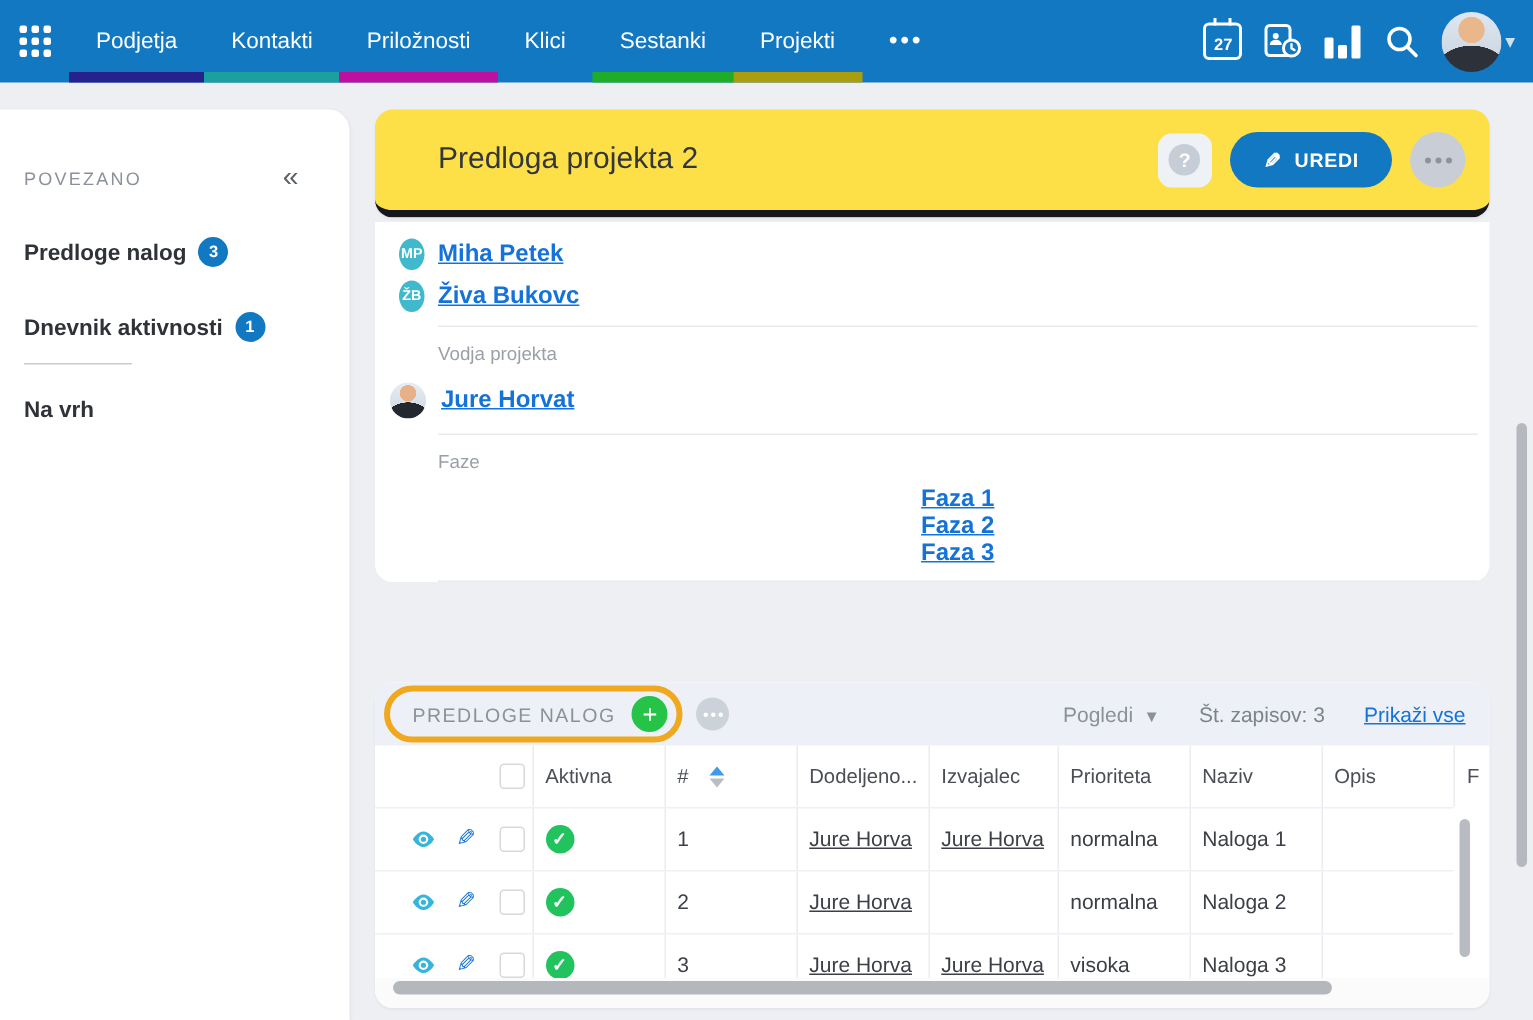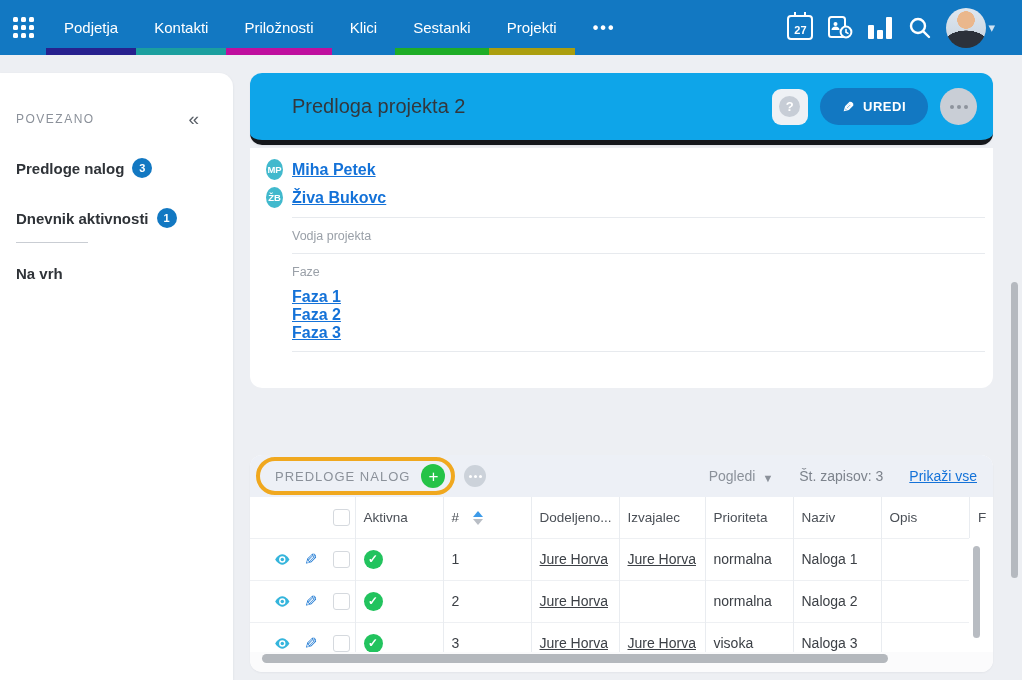--- a/index.html
+++ b/index.html
@@ -18,21 +18,21 @@
   }
   .grid-btn { width:46px; display:flex; align-items:center; justify-content:center; cursor:pointer; }
   .grid-icon { display:grid; grid-template-columns:repeat(3,5px); grid-template-rows:repeat(3,5px); gap:3px; }
   .grid-icon i { background:#fff; border-radius:1.5px; }
   .nav-item {
     position:relative; display:flex; align-items:center;
     padding:0 18px; color:#fff; font-size:15px; cursor:pointer; white-space:nowrap;
   }
   .nav-item .underline { position:absolute; left:0; right:0; bottom:0; height:7px; }
   .nav-more { letter-spacing:2px; font-weight:bold; font-size:16px; }
-  .nav-right { margin-left:auto; display:flex; align-items:center; gap:12px; padding-right:27px; }
+  .nav-right { margin-left:auto; display:flex; align-items:center; gap:12px; padding-right:12px; }
   .nav-ic { width:28px; height:28px; display:flex; align-items:center; justify-content:center; cursor:pointer; }
   .cal { width:26px; height:25px; border:2px solid #fff; border-radius:4px; position:relative;
          display:flex; align-items:flex-end; justify-content:center; }
   .cal:before, .cal:after { content:""; position:absolute; top:-5px; width:2px; height:5px; background:#fff; }
   .cal:before { left:5px; } .cal:after { right:5px; }
   .cal span { color:#fff; font-size:11px; font-weight:bold; line-height:16px; }
   .bars { display:flex; align-items:flex-end; gap:3px; height:22px; }
   .bars i { width:6px; background:#fff; border-radius:1px; }
   .bars i:nth-child(1){height:14px;} .bars i:nth-child(2){height:9px;} .bars i:nth-child(3){height:22px;}
   .avatar {
@@ -56,21 +56,21 @@
   .collapse { color:#5a6068; font-size:19px; cursor:pointer; line-height:1; padding-right:18px; }
   .side-item { display:flex; align-items:center; gap:8px; margin-top:30px; font-size:15px;
                font-weight:600; color:#2f3338; cursor:pointer; }
   .badge { min-width:20px; height:20px; border-radius:10px; background:#1278c2; color:#fff;
            font-size:11px; font-weight:bold; display:flex; align-items:center; justify-content:center; padding:0 4px; }
   .side-divider { width:72px; height:1px; background:#c9cdd3; margin-top:14px; }
 
   
   .header-card {
     position:absolute; left:250px; top:73px; width:743px; height:72px;
-    background:#0ea5e9; border-radius:12px; z-index:20;
+    background:#fde047; border-radius:12px; z-index:20;
     border-bottom:5px solid #15171b;
     display:flex; align-items:center; padding:0 16px 0 42px;
     box-shadow:0 1px 2px rgba(30,40,60,.06);
   }
   .page-title { font-size:20px; color:#33373c; }
   .header-actions { margin-left:auto; display:flex; align-items:center; gap:12px; }
   .help-btn { width:36px; height:36px; border-radius:9px; background:#eef1f5; border:0;
               display:flex; align-items:center; justify-content:center; cursor:pointer; }
   .help-circle { width:21px; height:21px; border-radius:50%; background:#c7cdd6; color:#fff;
                  font-size:13px; font-weight:bold; display:flex; align-items:center; justify-content:center; }
@@ -93,21 +93,21 @@
   a.blue-link { color:#1472d8; font-size:16px; font-weight:bold; text-decoration:underline; cursor:pointer; }
   .h-divider { height:1px; background:#e7eaee; margin:7px 0 0 0; }
   .field-label { color:#9aa0a8; font-size:12.5px; margin-top:11px; }
   .leader-row { display:flex; align-items:center; gap:10px; margin-top:12px; }
   .photo-av { width:24px; height:24px; border-radius:50%; flex:0 0 24px;
     background:
       radial-gradient(circle at 50% 30%, #e8b087 0 26%, rgba(0,0,0,0) 27%),
       radial-gradient(ellipse 62% 45% at 50% 100%, #23272e 0 99%, rgba(0,0,0,0) 100%),
       linear-gradient(#e7edf3,#cbd5e0);
     margin-left:-32px; }
-  .faza-list { margin-top:9px; }
+  .faza-list { margin-top:9px;text-align:center; }
   .faza-list a { display:block; line-height:18px; }
 
   
   .tasks-card {
     position:absolute; left:250px; top:455px; width:743px; height:217px;
     background:#fff; border-radius:12px; overflow:hidden;
     box-shadow:0 1px 2px rgba(30,40,60,.05);
   }
   .tasks-toolbar { height:42px; background:#edf0f6; display:flex; align-items:center; padding:0 16px 0 6px; }
   .highlight-pill { display:flex; align-items:center; gap:11px; border:4px solid #f0a81f;
@@ -277,20 +277,24 @@
     <span class="initials-av">MP</span>
     <a class="blue-link">Miha Petek</a>
   </div>
   <div class="member-row">
     <span class="initials-av">ŽB</span>
     <a class="blue-link">Živa Bukovc</a>
   </div>
   <div class="h-divider"></div>
 
   <div class="field-label">Vodja projekta</div>
+  <div class="leader-row">
+    <span class="photo-av"></span>
+    <a class="blue-link">Jure Horvat</a>
+  </div>
   <div class="h-divider" style="margin-top:10px;"></div>
 
   <div class="field-label">Faze</div>
   <div class="faza-list">
     <a class="blue-link">Faza 1</a>
     <a class="blue-link">Faza 2</a>
     <a class="blue-link">Faza 3</a>
   </div>
   <div class="h-divider" style="margin-top:9px;"></div>
 </div>

